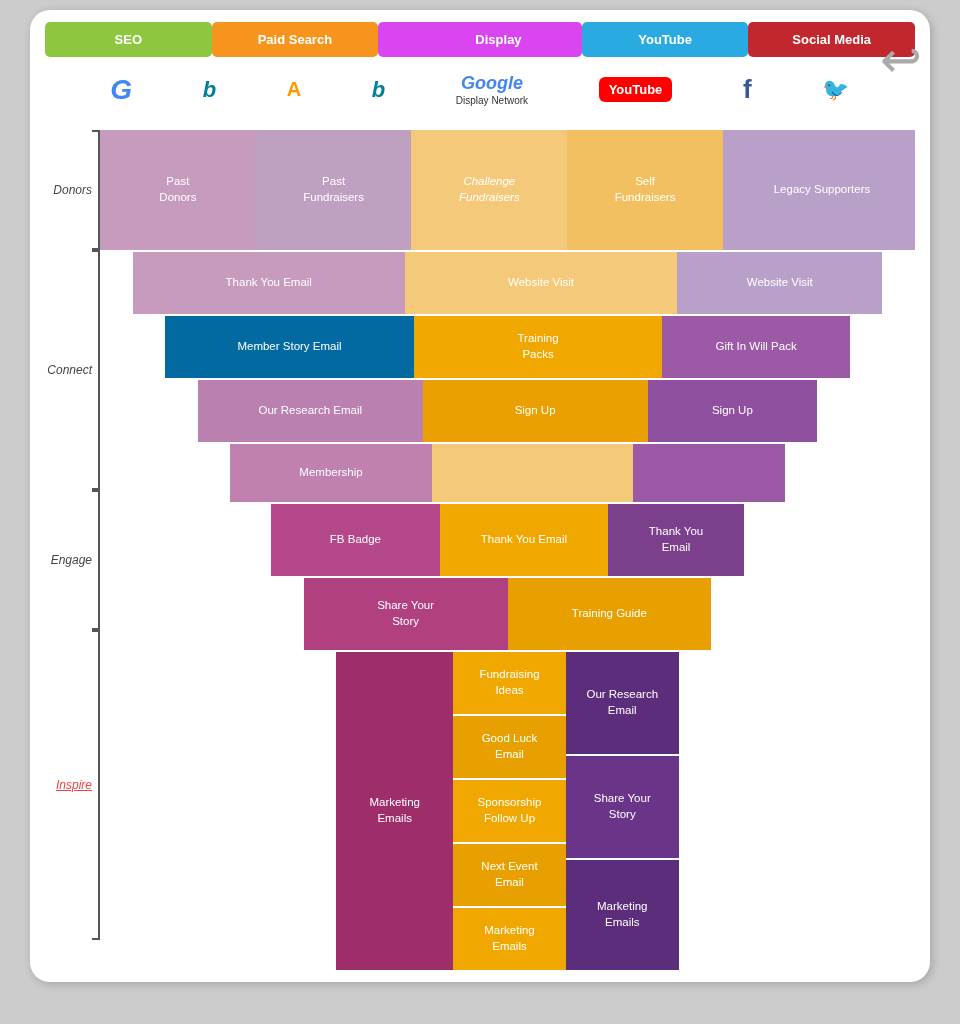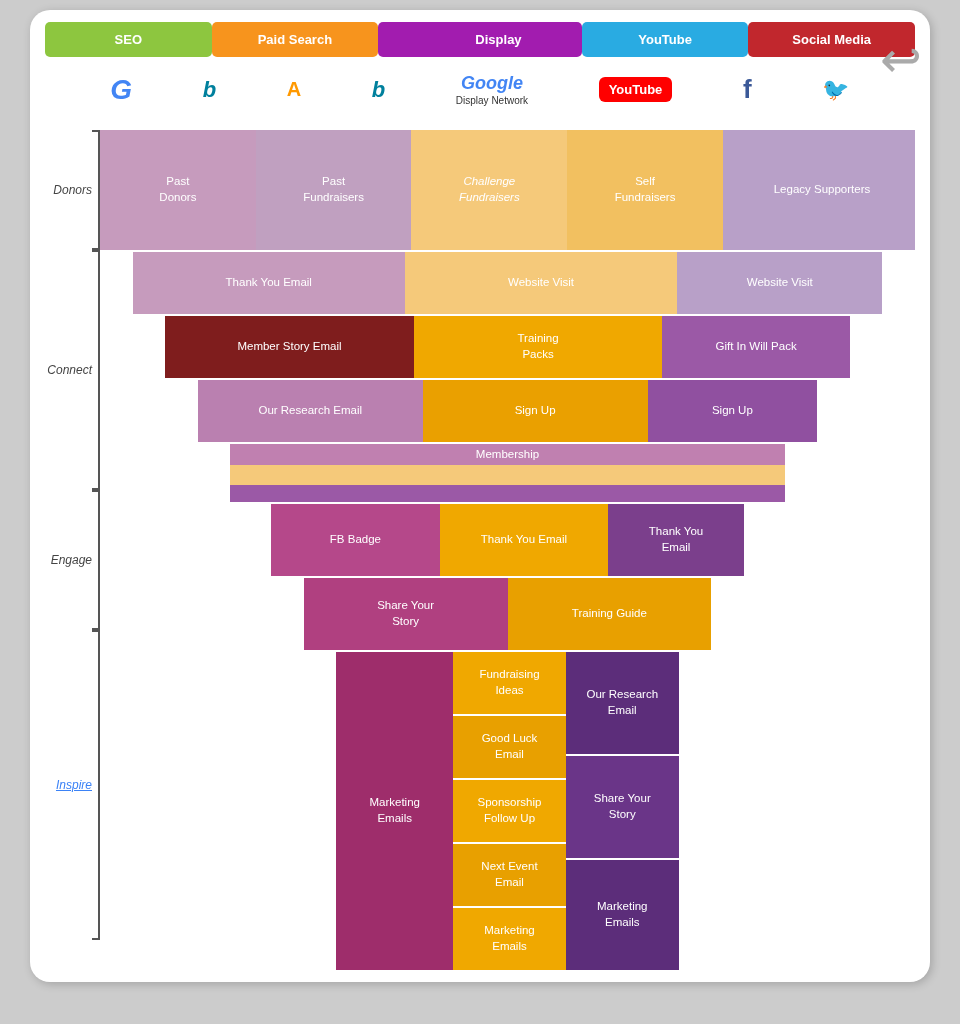--- a/index.html
+++ b/index.html
@@ -148,21 +148,21 @@
 
     <div class="back-arrow">↩</div>
 
     <div class="channel-bar">
       <div class="ch-btn" style="background:#8dc63f;">
         <span>SEO</span>
       </div>
       <div class="ch-btn" style="background:#f7941d;">
         <span>Paid Search</span>
       </div>
-      <div class="ch-btn" style="background:#a21caf;padding-left:42px;">
+      <div class="ch-btn" style="background:#d946ef;padding-left:42px;">
         <span>Display</span>
       </div>
       <div class="ch-btn" style="background:#29abe2;">
         <span>YouTube</span>
       </div>
       <div class="ch-btn" style="background:#c1272d;">
         <span>Social Media</span>
       </div>
     </div>
 
@@ -202,21 +202,21 @@
           <div class="bracket-line"></div>
           <div class="bracket-tick-top"></div>
           <div class="bracket-tick-bottom"></div>
           <span style="font-style:italic; font-size:12px; color:#444;">Engage</span>
         </div>
 
         <div class="bracket-segment" style="height:310px;">
           <div class="bracket-line"></div>
           <div class="bracket-tick-top"></div>
           <div class="bracket-tick-bottom"></div>
-          <span style="font-style:italic; font-size:12px; color:#3b82f6;text-decoration:underline;">Inspire</span>
+          <span style="font-style:italic; font-size:12px; color:#ef4444;text-decoration:underline;">Inspire</span>
         </div>
 
       </div>
 
       <div class="funnel-area">
 
         <div class="frow" style="width:100%; height:120px; margin-bottom:2px;">
           <div class="fcell" style="flex:1; background:#c69bbd;">Past<br>Donors</div>
           <div class="fcell" style="flex:1; background:#c0a0c0;">Past<br>Fundraisers</div>
           <div class="fcell" style="flex:1; background:#f5c97a;font-style:italic;">Challenge<br>Fundraisers</div>
@@ -224,32 +224,32 @@
           <div class="fcell" style="flex:1.2; background:#b8a0c8;padding-left:8px;">Legacy Supporters</div>
         </div>
 
         <div class="frow" style="width:92%; height:62px; margin-bottom:2px;">
           <div class="fcell" style="flex:2; background:#c69bbd;">Thank You Email</div>
           <div class="fcell" style="flex:2; background:#f5c97a;">Website Visit</div>
           <div class="fcell" style="flex:1.5; background:#b8a0c8;">Website Visit</div>
         </div>
 
         <div class="frow" style="width:84%; height:62px; margin-bottom:2px;">
-          <div class="fcell" style="flex:2; background:#7f1d1d;">Member Story Email</div>
+          <div class="fcell" style="flex:2; background:#0369a1;">Member Story Email</div>
           <div class="fcell" style="flex:2; background:#f0a800;">Training<br>Packs</div>
           <div class="fcell" style="flex:1.5; background:#9b59a6;">Gift In Will Pack</div>
         </div>
 
         <div class="frow" style="width:76%; height:62px; margin-bottom:2px;">
           <div class="fcell" style="flex:2; background:#ba80b0;">Our Research Email</div>
           <div class="fcell" style="flex:2; background:#eaa000;">Sign Up</div>
           <div class="fcell" style="flex:1.5; background:#9050a0;">Sign Up</div>
         </div>
 
-        <div class="frow" style="width:68%; height:58px; margin-bottom:2px;flex-direction:column;">
+        <div class="frow" style="width:68%; height:58px; margin-bottom:2px;">
           <div class="fcell" style="flex:2; background:#c080b0;">Membership</div>
           <div class="fcell" style="flex:2; background:#f5c97a;"></div>
           <div class="fcell" style="flex:1.5; background:#9b59a6;"></div>
         </div>
 
         <div class="frow" style="width:58%; height:72px; margin-bottom:2px;">
           <div class="fcell" style="flex:1.5; background:#b5488a;">FB Badge</div>
           <div class="fcell" style="flex:1.5; background:#f0a800;">Thank You Email</div>
           <div class="fcell" style="flex:1.2; background:#7b3f8c;">Thank You<br>Email</div>
         </div>

